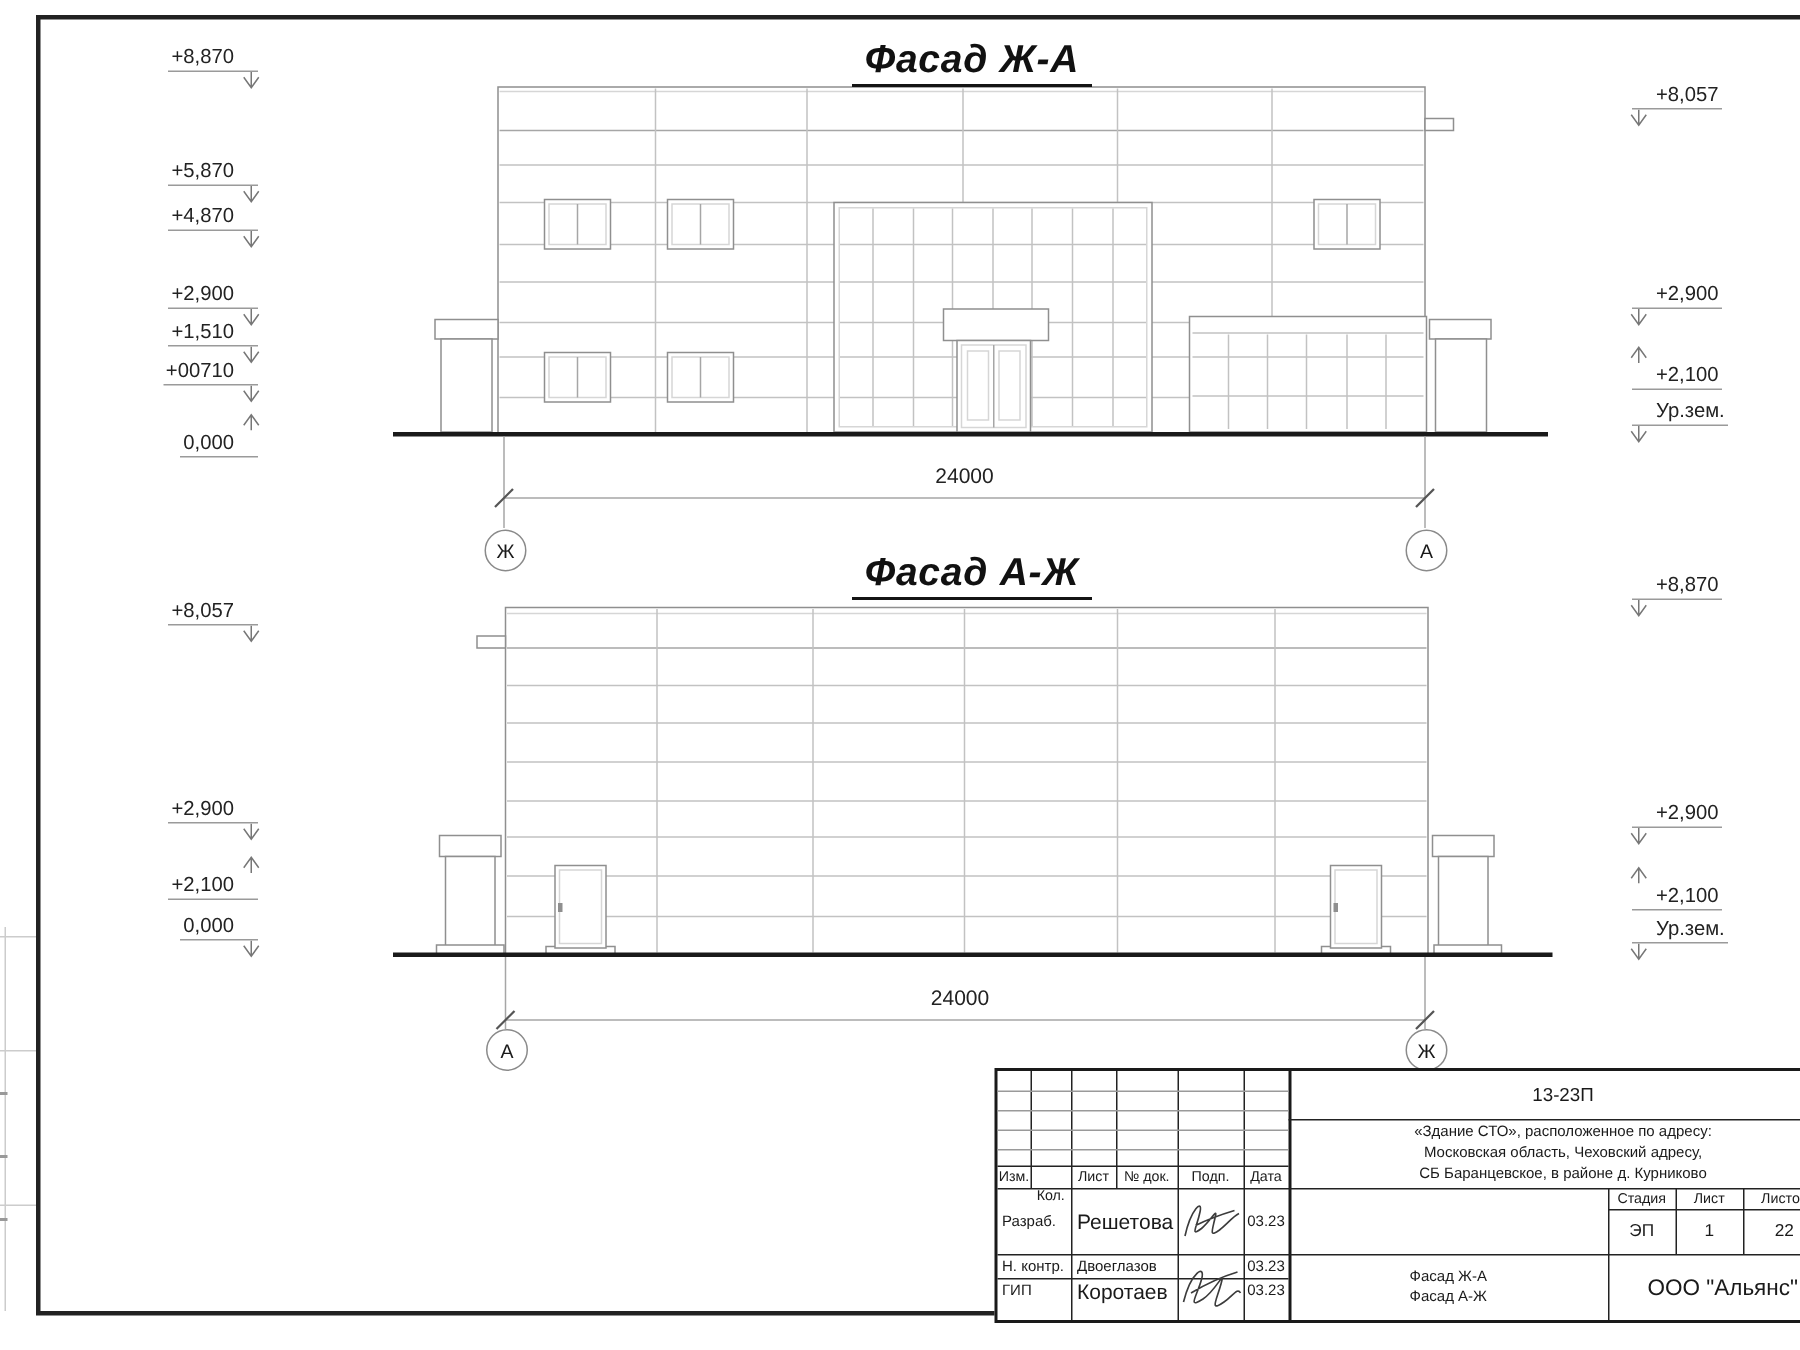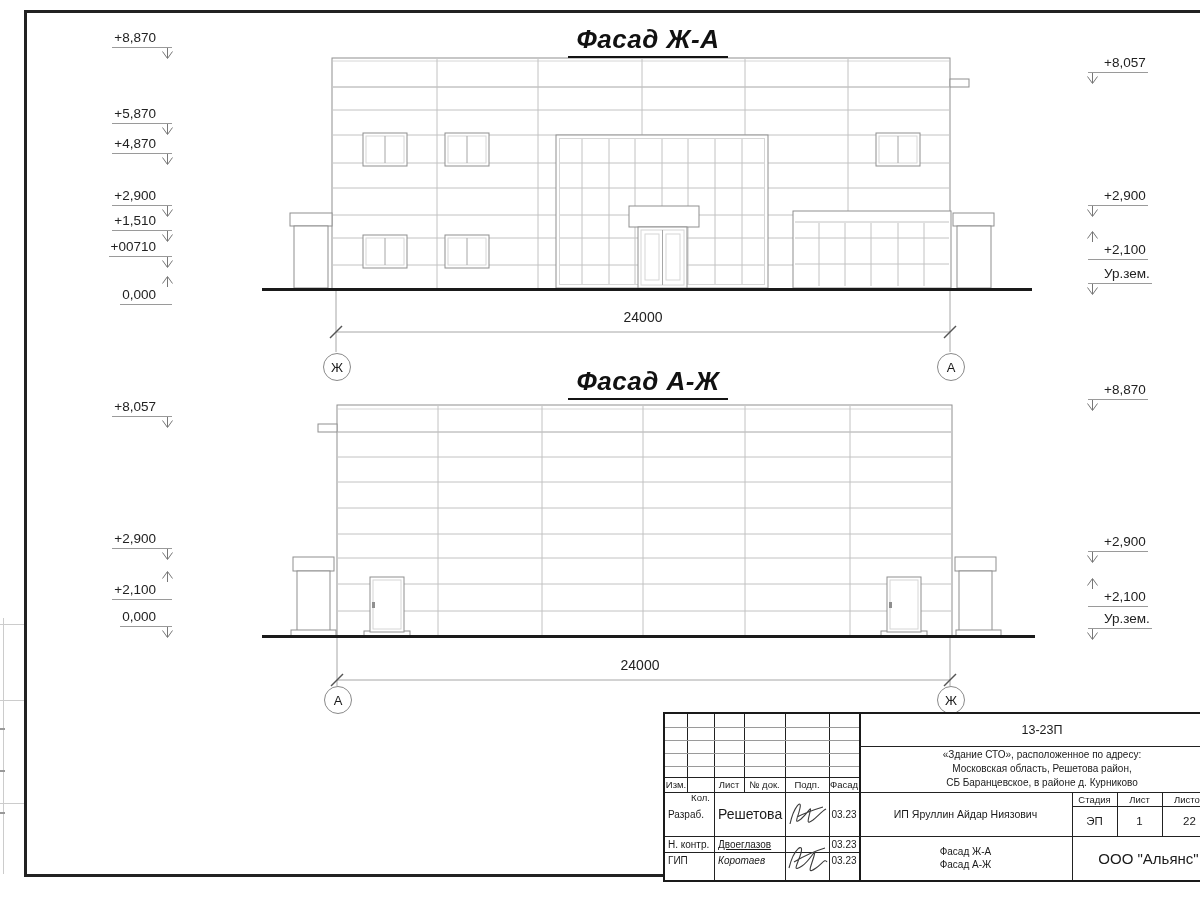--- a/index.html
+++ b/index.html
@@ -304,46 +304,45 @@
     <div class="th" style="top:78px;left:0;width:560px;"></div>
     <div class="th" style="top:92px;left:407px;width:153px;"></div>
     <div class="th" style="top:122px;left:0;width:560px;"></div>
     <div class="th" style="top:138px;left:0;width:194px;"></div>
 
     <div class="tc" style="left:0;top:63px;width:22px;height:15px;font-size:9.5px;">Изм.</div>
     <div class="tc" style="left:22px;top:76px;width:27px;height:15px;font-size:9.5px;">Кол.</div>
     <div class="tc" style="left:49px;top:63px;width:30px;height:15px;font-size:9.5px;">Лист</div>
     <div class="tc" style="left:79px;top:63px;width:41px;height:15px;font-size:9.5px;">№ док.</div>
     <div class="tc" style="left:120px;top:63px;width:44px;height:15px;font-size:9.5px;">Подп.</div>
-    <div class="tc" style="left:164px;top:63px;width:30px;height:15px;font-size:9.5px;">Фасад</div>
+    <div class="tc" style="left:164px;top:63px;width:30px;height:15px;font-size:9.5px;">Дата</div>
 
     <div class="tc left" style="left:3px;top:78px;width:46px;height:44px;font-size:10px;">Разраб.</div>
     <div class="tc left" style="left:53px;top:78px;width:67px;height:44px;font-size:14px;">Решетова</div>
     <div class="tc" style="left:164px;top:78px;width:30px;height:44px;font-size:10px;">03.23</div>
     <div class="tc left" style="left:3px;top:122px;width:46px;height:16px;font-size:10px;">Н. контр.</div>
-    <div class="tc left" style="left:53px;top:122px;width:67px;height:16px;font-size:10px;text-decoration:underline;">Двоеглазов</div>
+    <div class="tc left" style="left:53px;top:122px;width:67px;height:16px;font-size:10px;">Двоеглазов</div>
     <div class="tc" style="left:164px;top:122px;width:30px;height:16px;font-size:10px;">03.23</div>
     <div class="tc left" style="left:3px;top:138px;width:46px;height:17px;font-size:10px;">ГИП</div>
-    <div class="tc left" style="left:53px;top:138px;width:67px;height:17px;font-size:10px;font-style:italic;">Коротаев</div>
+    <div class="tc left" style="left:53px;top:138px;width:67px;height:17px;font-size:14px;">Коротаев</div>
     <div class="tc" style="left:164px;top:138px;width:30px;height:17px;font-size:10px;">03.23</div>
 
     <svg class="sig" style="left:120px;top:80px;" width="44" height="40" viewBox="0 0 44 40">
       <path d="M5,30 C9,12 17,5 15,14 C13,24 8,31 16,25 C23,19 27,10 25,18 C23,27 21,31 28,26 C33,22 37,17 41,15 M12,23 C20,19 28,16 38,13"></path>
     </svg>
     <svg class="sig" style="left:120px;top:124px;" width="44" height="40" viewBox="0 0 44 40">
       <path d="M4,30 C9,10 19,4 16,15 C13,26 6,35 17,28 C26,22 32,7 29,18 C26,29 21,37 31,30 C37,26 40,20 42,24 M9,24 C19,18 30,13 40,10"></path>
     </svg>
 
     <div class="tc" style="left:194px;top:0;width:366px;height:32px;font-size:12.5px;">13-23П</div>
     <div class="tc" style="left:194px;top:32px;width:366px;height:46px;font-size:10px;line-height:14px;flex-direction:column;">
       <span>«Здание СТО», расположенное по адресу:</span>
-      <span>Московская область, Решетова район,</span>
+      <span>Московская область, Чеховский адресу,</span>
       <span>СБ Баранцевское, в районе д. Курниково</span>
     </div>
-    <div class="tc" style="left:194px;top:78px;width:213px;height:44px;font-size:10.5px;">ИП Яруллин Айдар Ниязович</div>
     <div class="tc" style="left:407px;top:78px;width:45px;height:14px;font-size:9.5px;">Стадия</div>
     <div class="tc" style="left:452px;top:78px;width:45px;height:14px;font-size:9.5px;">Лист</div>
     <div class="tc" style="left:497px;top:78px;width:55px;height:14px;font-size:9.5px;">Листов</div>
     <div class="tc" style="left:407px;top:92px;width:45px;height:30px;font-size:11.5px;">ЭП</div>
     <div class="tc" style="left:452px;top:92px;width:45px;height:30px;font-size:11.5px;">1</div>
     <div class="tc" style="left:497px;top:92px;width:55px;height:30px;font-size:11.5px;">22</div>
     <div class="tc" style="left:194px;top:122px;width:213px;height:44px;font-size:10px;line-height:13px;flex-direction:column;">
       <span>Фасад Ж-А</span>
       <span>Фасад А-Ж</span>
     </div>

